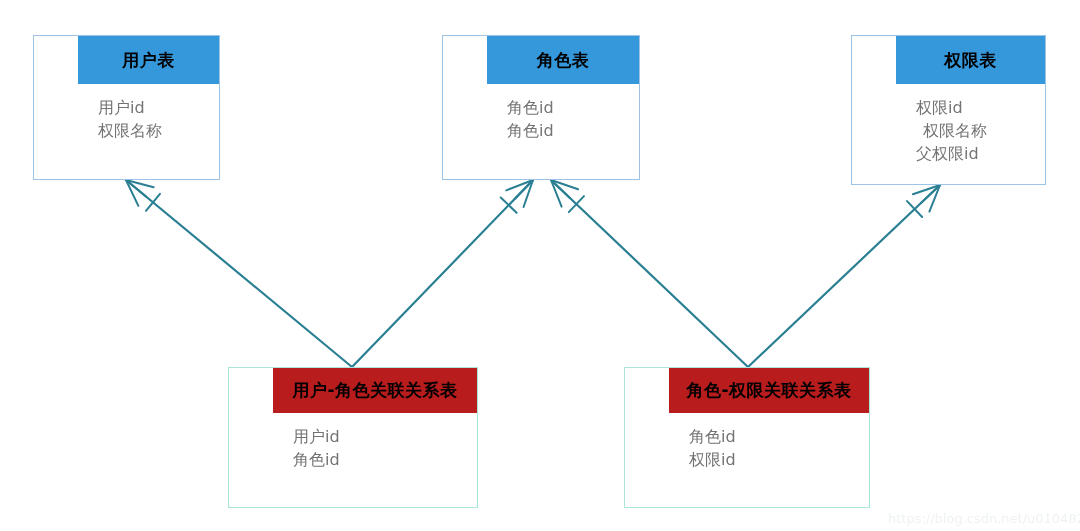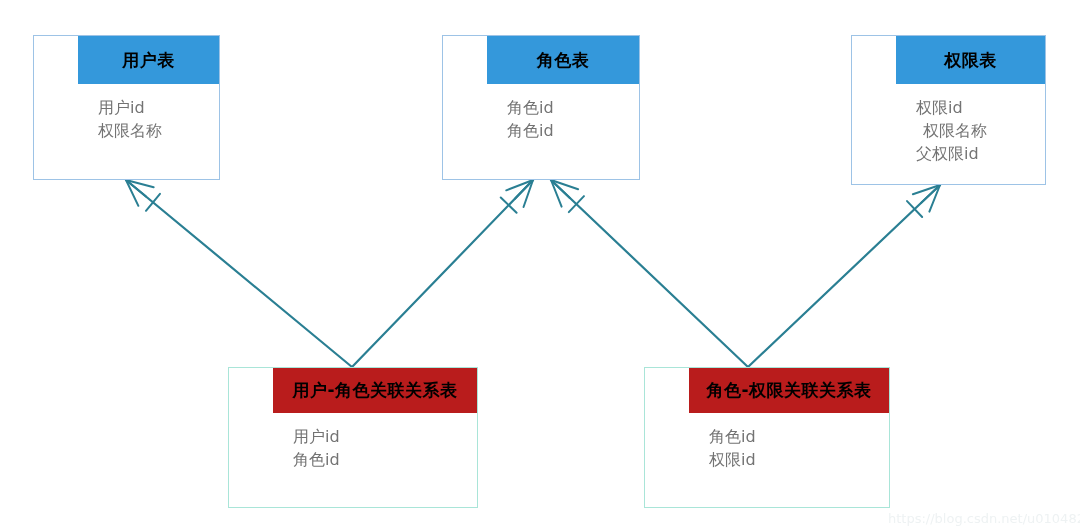--- a/index.html
+++ b/index.html
@@ -127,21 +127,21 @@
           <div class="field" style="font-size: 16px;">父权限id</div>
         </div>
       </div>
       <div class="entity green" style="left: 228px; top: 367px; width: 250px; height: 141px;">
         <div class="entity-header greenbg" style="height: 45px; font-size: 17px;">用户-角色关联关系表</div>
         <div class="entity-body">
           <div class="field" style="font-size: 16px;">用户id</div>
           <div class="field" style="font-size: 16px;">角色id</div>
         </div>
       </div>
-      <div class="entity green" style="left: 624px; top: 367px; width: 246px; height: 141px; margin-left: 20px;">
+      <div class="entity green" style="left: 624px; top: 367px; width: 246px; height: 141px;">
         <div class="entity-header greenbg" style="height: 45px; font-size: 17px;">角色-权限关联关系表</div>
         <div class="entity-body">
           <div class="field" style="font-size: 16px;">角色id</div>
           <div class="field" style="font-size: 16px;">权限id</div>
         </div>
       </div>
     </div>
 
   <div class="watermark" style="left: 888px; top: 511px; font-size: 13px;">https://blog.csdn.net/u010482601</div>
 

